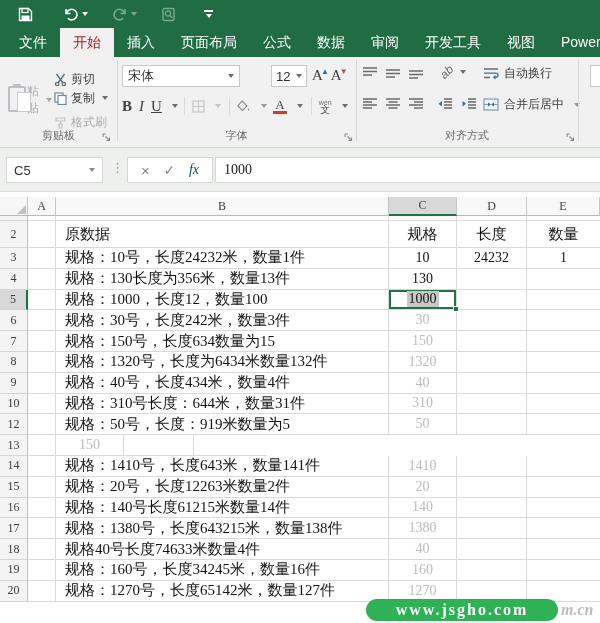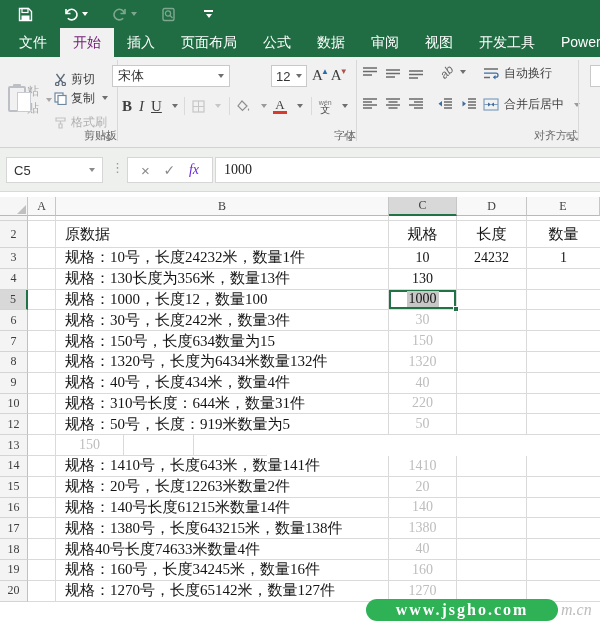--- a/index.html
+++ b/index.html
@@ -13,44 +13,44 @@
   .qbtn { display:flex; align-items:center; justify-content:center; height:28px; padding:0 6px; }
   .qbtn svg { display:block; }
   .dd { width:0; height:0; border-left:3.5px solid transparent; border-right:3.5px solid transparent; border-top:4px solid #fff; margin-left:3px; }
   .dd.dim { border-top-color:#7ea78f; }
   .morebar { display:flex; flex-direction:column; align-items:center; }
   .morebar i { display:block; width:9px; height:2px; background:#fff; margin-bottom:2px; }
 
   
   .tabrow { height:29px; background:#206c43; display:flex; align-items:stretch; padding-left:6px; }
   .tab { color:#fff; font-size:14px; line-height:29px; padding:0 13px; white-space:nowrap; }
-  .tab.active { background:#f1f1f1; color:#701a75; }
+  .tab.active { background:#f1f1f1; color:#b91c1c; }
 
   
   .ribbon { position:relative; height:91px; background:#f1f1f1; border-bottom:1px solid #d2d2d2; font-size:12px; color:#3f3f3f; }
   .gsep { position:absolute; top:3px; bottom:6px; width:1px; background:#d8d8d8; }
-  .glabel { position:absolute; bottom:4px; font-size:11px; color:#696969; text-align:right; }
+  .glabel { position:absolute; bottom:4px; font-size:11px; color:#696969; text-align:center; }
   .launcher { position:absolute; bottom:5px; }
   .launcher svg { display:block; }
 
   .pastebtn { position:absolute; left:8px; top:5px; width:44px; height:72px; display:flex; align-items:center; }
   .clipicon { position:relative; width:24px; height:30px; margin-top:2px; }
   .clipicon .board { position:absolute; left:0; top:2px; width:18px; height:26px; border:2px solid #bcbfc6; border-radius:2px; background:#f1f1f1; }
   .clipicon .tab2 { position:absolute; left:5px; top:0; width:8px; height:4px; background:#bcbfc6; border-radius:1px; }
   .clipicon .page { position:absolute; left:9px; top:8px; width:14px; height:20px; background:#fff; border:1px solid #c8cbd2; }
   .pastebtn .plabel { color:#a8a8a8; margin-top:4px; }
   .pastebtn .dd { border-top-color:#a8a8a8; margin:3px 0 0 0; }
 
   .clipsmall { position:absolute; left:54px; display:flex; align-items:center; gap:4px; height:20px; }
   .clipsmall .txt { color:#3f3f3f; }
   .clipsmall .txt.dim { color:#b0b0b0; }
   .clipsmall .dd { border-top-color:#6f6f6f; }
 
   .fontbox, .sizebox { position:absolute; top:8px; height:22px; background:#fff; border:1px solid #c9c9c9; display:flex; align-items:center; font-size:13px; color:#333; }
-  .fontbox { left:112px; width:118px; padding:2px 5px; justify-content:space-between; }
+  .fontbox { left:122px; width:118px; padding:2px 5px; justify-content:space-between; }
   .sizebox { left:271px; width:36px; padding:0 4px; justify-content:space-between; }
   .fontbox .dd, .sizebox .dd { border-top-color:#6f6f6f; margin:0; }
   .growshrink { position:absolute; left:312px; top:10px; display:flex; gap:8px; font-family:"Liberation Serif",serif; color:#3f3f3f; }
   .ga { position:relative; font-size:15px; line-height:16px; }
   .ga sup { position:absolute; top:-3px; right:-6px; font-size:8px; color:#2b6ca3; }
 
   .fontrow2 { position:absolute; left:122px; top:38px; display:flex; align-items:center; height:22px; }
   .fbtn { display:flex; align-items:center; margin-right:7px; font-family:"Liberation Serif",serif; font-size:15px; color:#3f3f3f; }
   .vsep { width:1px; height:18px; background:#dadada; margin:0 7px 0 2px; }
   .colorbar { display:flex; flex-direction:column; align-items:center; line-height:12px; }
@@ -72,21 +72,21 @@
   .numpartial { position:absolute; left:590px; top:8px; width:12px; height:22px; background:#fff; border:1px solid #c9c9c9; }
 
   
   .fbar { position:relative; height:44px; background:#eef0ee; border-bottom:1px solid #d9d9d9; }
   .namebox { position:absolute; left:6px; top:9px; width:97px; height:26px; background:#fff; border:1px solid #d6d6d6; display:flex; align-items:center; justify-content:space-between; padding:0 7px; font-size:13px; color:#333; }
   .namebox .dd { border-top-color:#8a8a8a; }
   .fdots { position:absolute; left:111px; top:12px; color:#9a9a9a; font-size:13px; letter-spacing:-1px; }
   .fxbox { position:absolute; left:127px; top:9px; width:86px; height:26px; background:#fff; border:1px solid #d6d6d6; display:flex; align-items:center; justify-content:space-around; padding:0 6px; }
   .fxbox .x { color:#8a8a8a; font-size:15px; }
   .fxbox .ck { color:#8a8a8a; font-size:14px; }
-  .fxbox .fx { color:#6d28d9; font-size:14px; font-style:italic; font-family:"Liberation Serif",serif; }
+  .fxbox .fx { color:#0c4a6e; font-size:14px; font-style:italic; font-family:"Liberation Serif",serif; }
   .finput { position:absolute; left:215px; top:9px; right:0; height:26px; background:#fff; border:1px solid #d6d6d6; border-right:none; display:flex; align-items:center; padding:0 8px; font-family:"Liberation Serif","DejaVu Serif",serif; font-size:14px; color:#222; }
 
   
   .sheet { position:relative; height:431px; background:#fff; overflow:hidden;
            font-family:"Liberation Serif","DejaVu Serif",serif; }
   .colheads { position:absolute; left:0; top:5px; height:19px; display:flex; }
   .corner { width:28px; height:19px; background:#f6f6f6; border-right:1px solid #c6c6c6; border-bottom:1px solid #b9b9b9; position:relative; }
   .corner i { position:absolute; right:1px; bottom:1px; width:0; height:0; border-left:9px solid transparent; border-bottom:9px solid #c0c0c0; }
   .colhead { height:19px; background:#f8f8f8; border-right:1px solid #c6c6c6; border-bottom:1px solid #b9b9b9; font-size:12px; color:#3d3d3d; text-align:center; line-height:18px; }
   .colhead.active { background:#d8d8d8; border-bottom:2px solid #217346; line-height:16px; }
@@ -108,21 +108,21 @@
   .cC.ghost { color:#bdbdbd; }
   .cC.sel { position:relative; box-shadow:inset 0 0 0 2px #217346; overflow:visible; z-index:3; }
   .cC.sel .hl { background:#c7c7c7; padding:0 2px; }
   .cC.sel .handle { position:absolute; right:-3px; bottom:-3px; width:6px; height:6px; background:#217346; border:1px solid #fff; z-index:4; }
 
   
   .wm { position:absolute; right:0; bottom:2px; width:234px; z-index:6; text-align:center; }
   .wm .t { font-size:42px; font-weight:bold; color:#2fb156; line-height:1; letter-spacing:0px; white-space:nowrap; }
   .wm .pillrow { display:flex; align-items:center; margin-top:3px; }
   .wm .pill { width:192px; height:22px; background:#2fb156; border-radius:12px; color:#fff; font-weight:bold; font-size:16px; letter-spacing:2px; line-height:22px; text-align:center; }
-  .wm .suffix { font-style:italic; font-weight:normal; color:#bdbdbd; font-size:16px; margin-left:3px; }
+  .wm .suffix { font-style:italic; font-weight:bold; color:#bdbdbd; font-size:16px; margin-left:3px; }
 </style>
 </head>
 <body>
 
 <div class="app">
 
   <div class="titlebar">
     <div class="qat">
       <span class="qbtn" style="margin-left:12px">
         <svg width="15" height="15" viewBox="0 0 15 15">
@@ -160,22 +160,22 @@
   </div>
 
   <div class="tabrow">
       <div class="tab">文件</div>
       <div class="tab active">开始</div>
       <div class="tab">插入</div>
       <div class="tab">页面布局</div>
       <div class="tab">公式</div>
       <div class="tab">数据</div>
       <div class="tab">审阅</div>
+      <div class="tab">开发工具</div>
       <div class="tab">视图</div>
-      <div class="tab">开发工具</div>
       <div class="tab">Power Pivot</div>
     </div>
 
   <div class="ribbon">
 
     <div class="pastebtn">
       <span class="clipicon">
           <i class="tab2"></i>
           <i class="board"></i>
           <i class="page"></i>
@@ -446,21 +446,21 @@
           <div class="cell cA"></div>
           <div class="cell cB">规格：40号，长度434米，数量4件</div>
           <div class="cell cC ghost">40</div>
           <div class="cell cD"></div>
           <div class="cell cE"></div>
         </div>
         <div class="row">
           <div class="cRH">10</div>
           <div class="cell cA"></div>
           <div class="cell cB">规格：310号长度：644米，数量31件</div>
-          <div class="cell cC ghost">220</div>
+          <div class="cell cC ghost">310</div>
           <div class="cell cD"></div>
           <div class="cell cE"></div>
         </div>
         <div class="row">
           <div class="cRH">12</div>
           <div class="cell cA"></div>
           <div class="cell cB">规格：50号，长度：919米数量为5</div>
           <div class="cell cC ghost">50</div>
           <div class="cell cD"></div>
           <div class="cell cE"></div>

